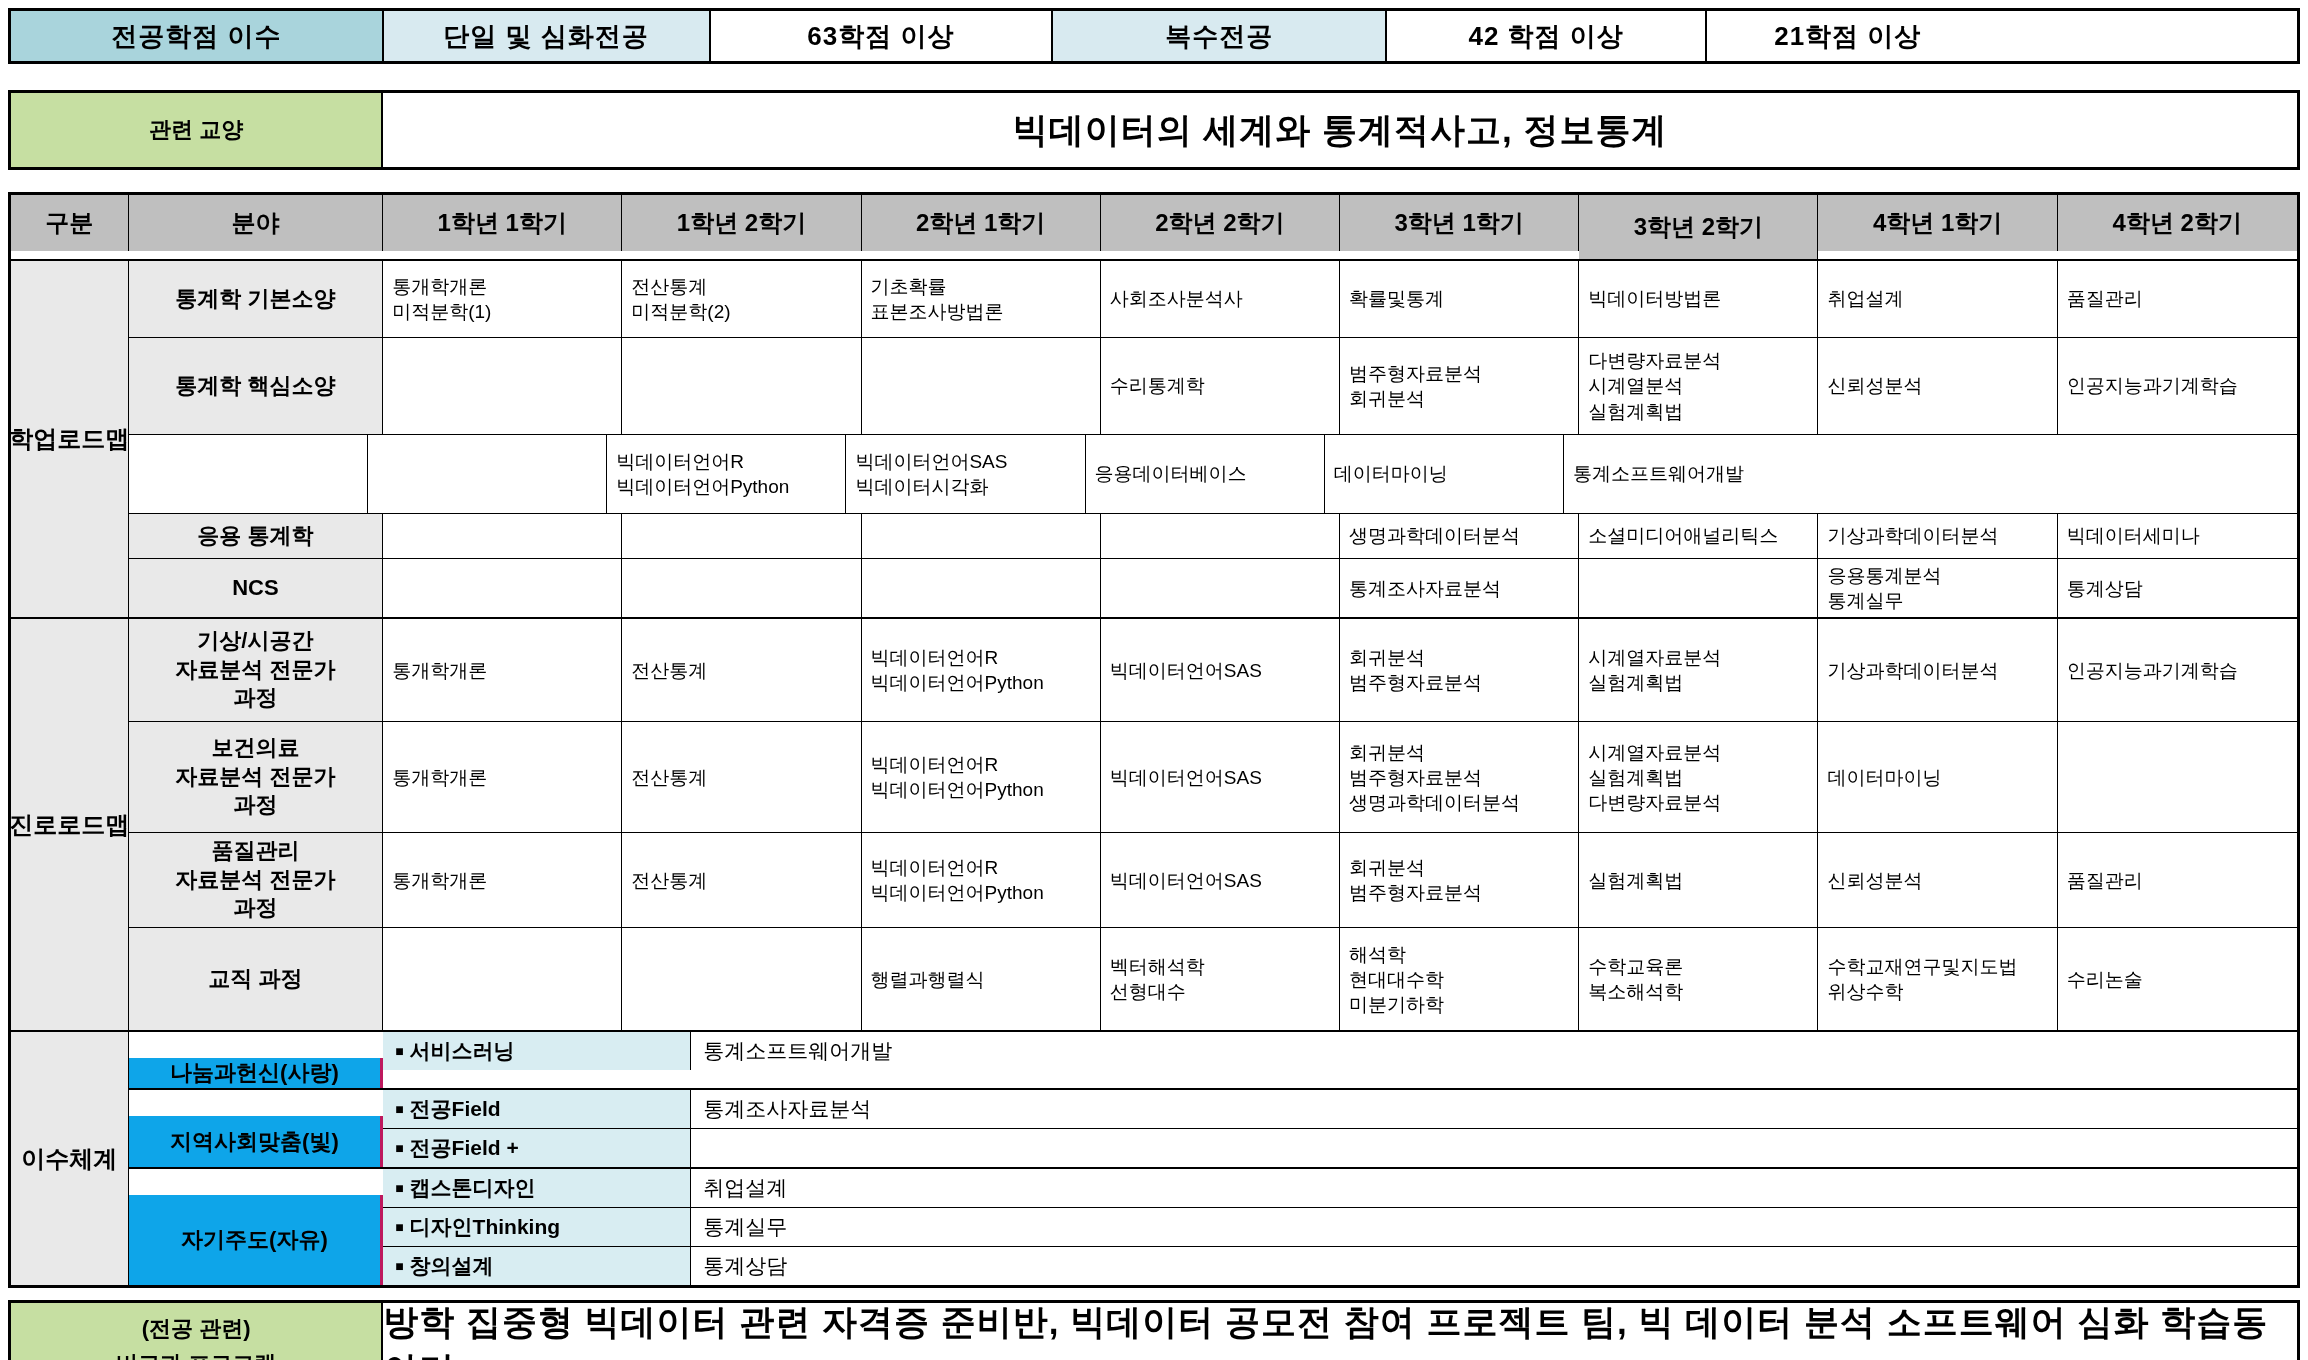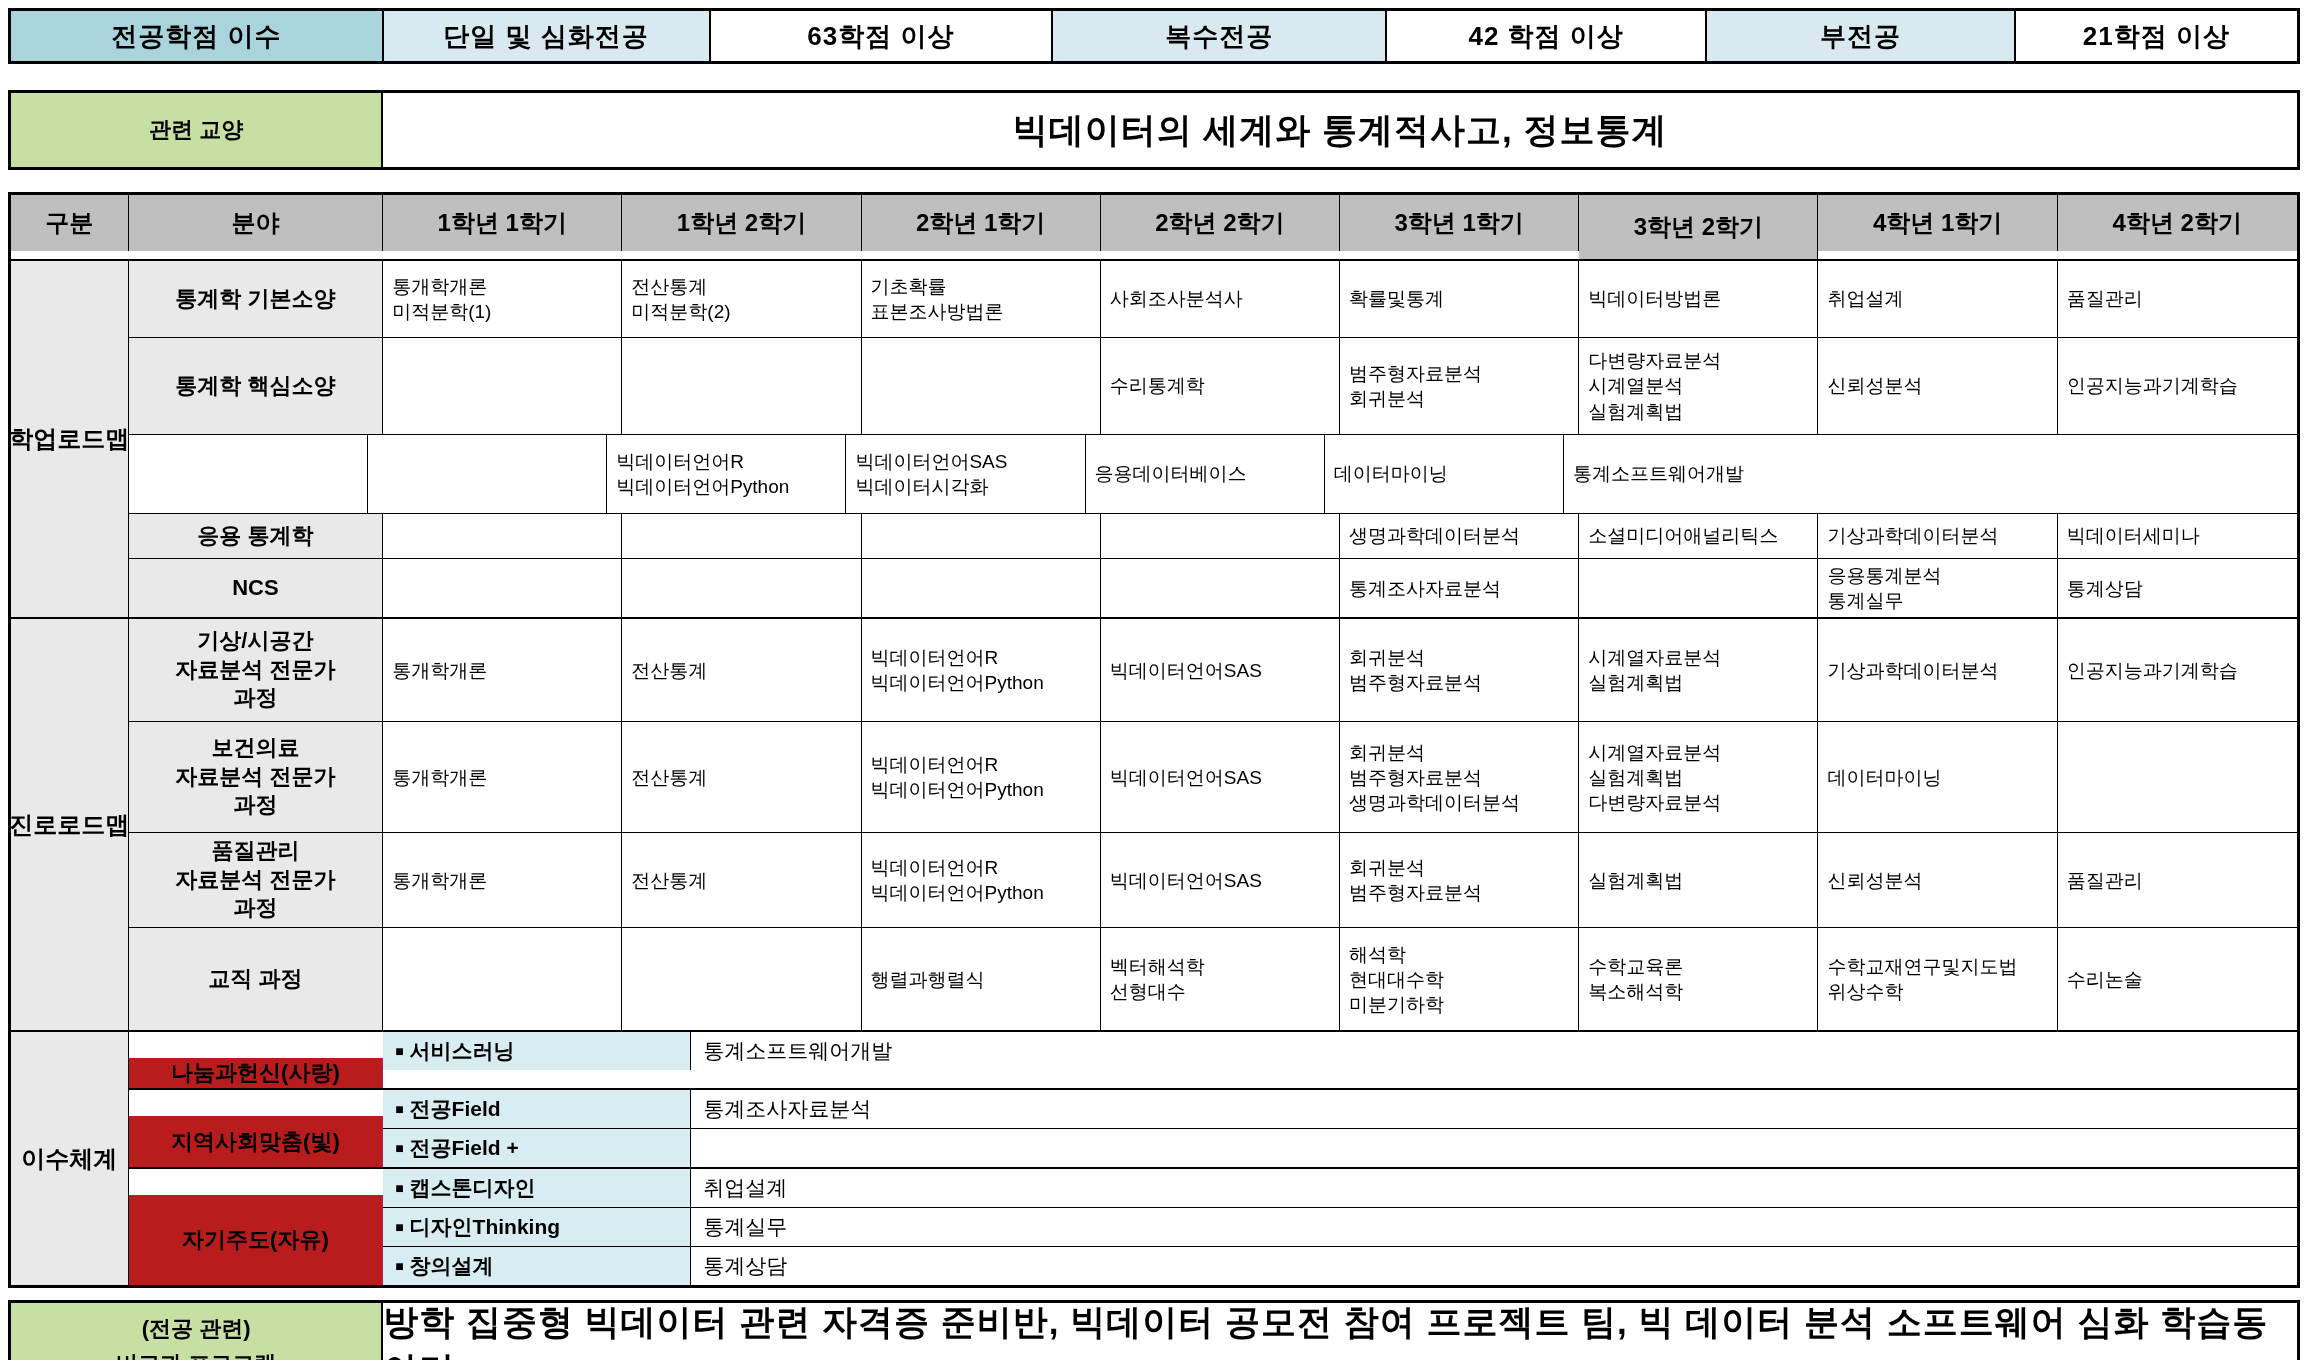--- a/index.html
+++ b/index.html
@@ -35,22 +35,22 @@
          justify-content:center;text-align:center;font-weight:bold;font-size:22px;
          border-right:1px solid #000;line-height:1.3;padding:2px 4px;}
   .ccell{box-sizing:border-box;display:flex;flex-direction:column;justify-content:center;align-items:flex-start;
          text-align:left;font-size:19px;border-right:1px solid #000;padding:4px 4px 4px 9px;line-height:1.32;
          background:#fff;overflow:hidden;}
   .ccell:last-child{border-right:none;}
 
   
   .group{display:flex;}
   .group + .group{border-top:2px solid #000;}
-  .group-label{box-sizing:border-box;background:#b91c1c;display:flex;align-items:center;justify-content:center;
-               text-align:center;font-weight:bold;font-size:22px;border-right:1px solid #be185d;margin-top:26px;}
+  .group-label{box-sizing:border-box;background:#0ea5e9;display:flex;align-items:center;justify-content:center;
+               text-align:center;font-weight:bold;font-size:22px;border-right:3px solid #be185d;margin-top:26px;}
   .group-rows{display:flex;flex-direction:column;flex:1;min-width:0;}
   .grow{display:flex;border-bottom:1px solid #000;}
   .grow:last-child{border-bottom:none;}
   .bullet-cell{box-sizing:border-box;background:#d8edf2;display:flex;align-items:center;
                font-weight:bold;font-size:21px;border-right:1px solid #000;padding-left:12px;}
   .bullet-cell .sq{font-size:14px;margin-right:6px;}
   .value-cell{box-sizing:border-box;display:flex;align-items:center;font-size:21px;padding-left:12px;background:#fff;}
 
   
   .bar2{display:flex;box-sizing:border-box;border:3px solid #000;}
@@ -63,21 +63,20 @@
 </head>
 <body>
 
 <div class="page">
   <div class="bar" id="topbar" style="height:56px;">
       <div class="cell bg-teal" style="width: 16.3%;">전공학점 이수</div>
       <div class="cell bg-blue" style="width: 14.3%;">단일 및 심화전공</div>
       <div class="cell bg-white" style="width: 15%;">63학점 이상</div>
       <div class="cell bg-blue" style="width: 14.6%;">복수전공</div>
       <div class="cell bg-white" style="width: 14%;">42 학점 이상</div>
-      <div class="cell bg-blue" style="width: 13.5%;">부전공</div>
       <div class="cell bg-white" style="width: 12.3%;">21학점 이상</div>
     </div>
   <div class="gap" style="height:26px;"></div>
   <div class="bar2" id="related" style="height:80px;">
       <div class="lab" style="width: 16.28%;">관련 교양</div>
       <div class="val">빅데이터의 세계와 통계적사고, 정보통계</div>
     </div>
   <div class="gap" style="height:22px;"></div>
   <div class="maintable" id="maintable">
       <div class="hrow">

